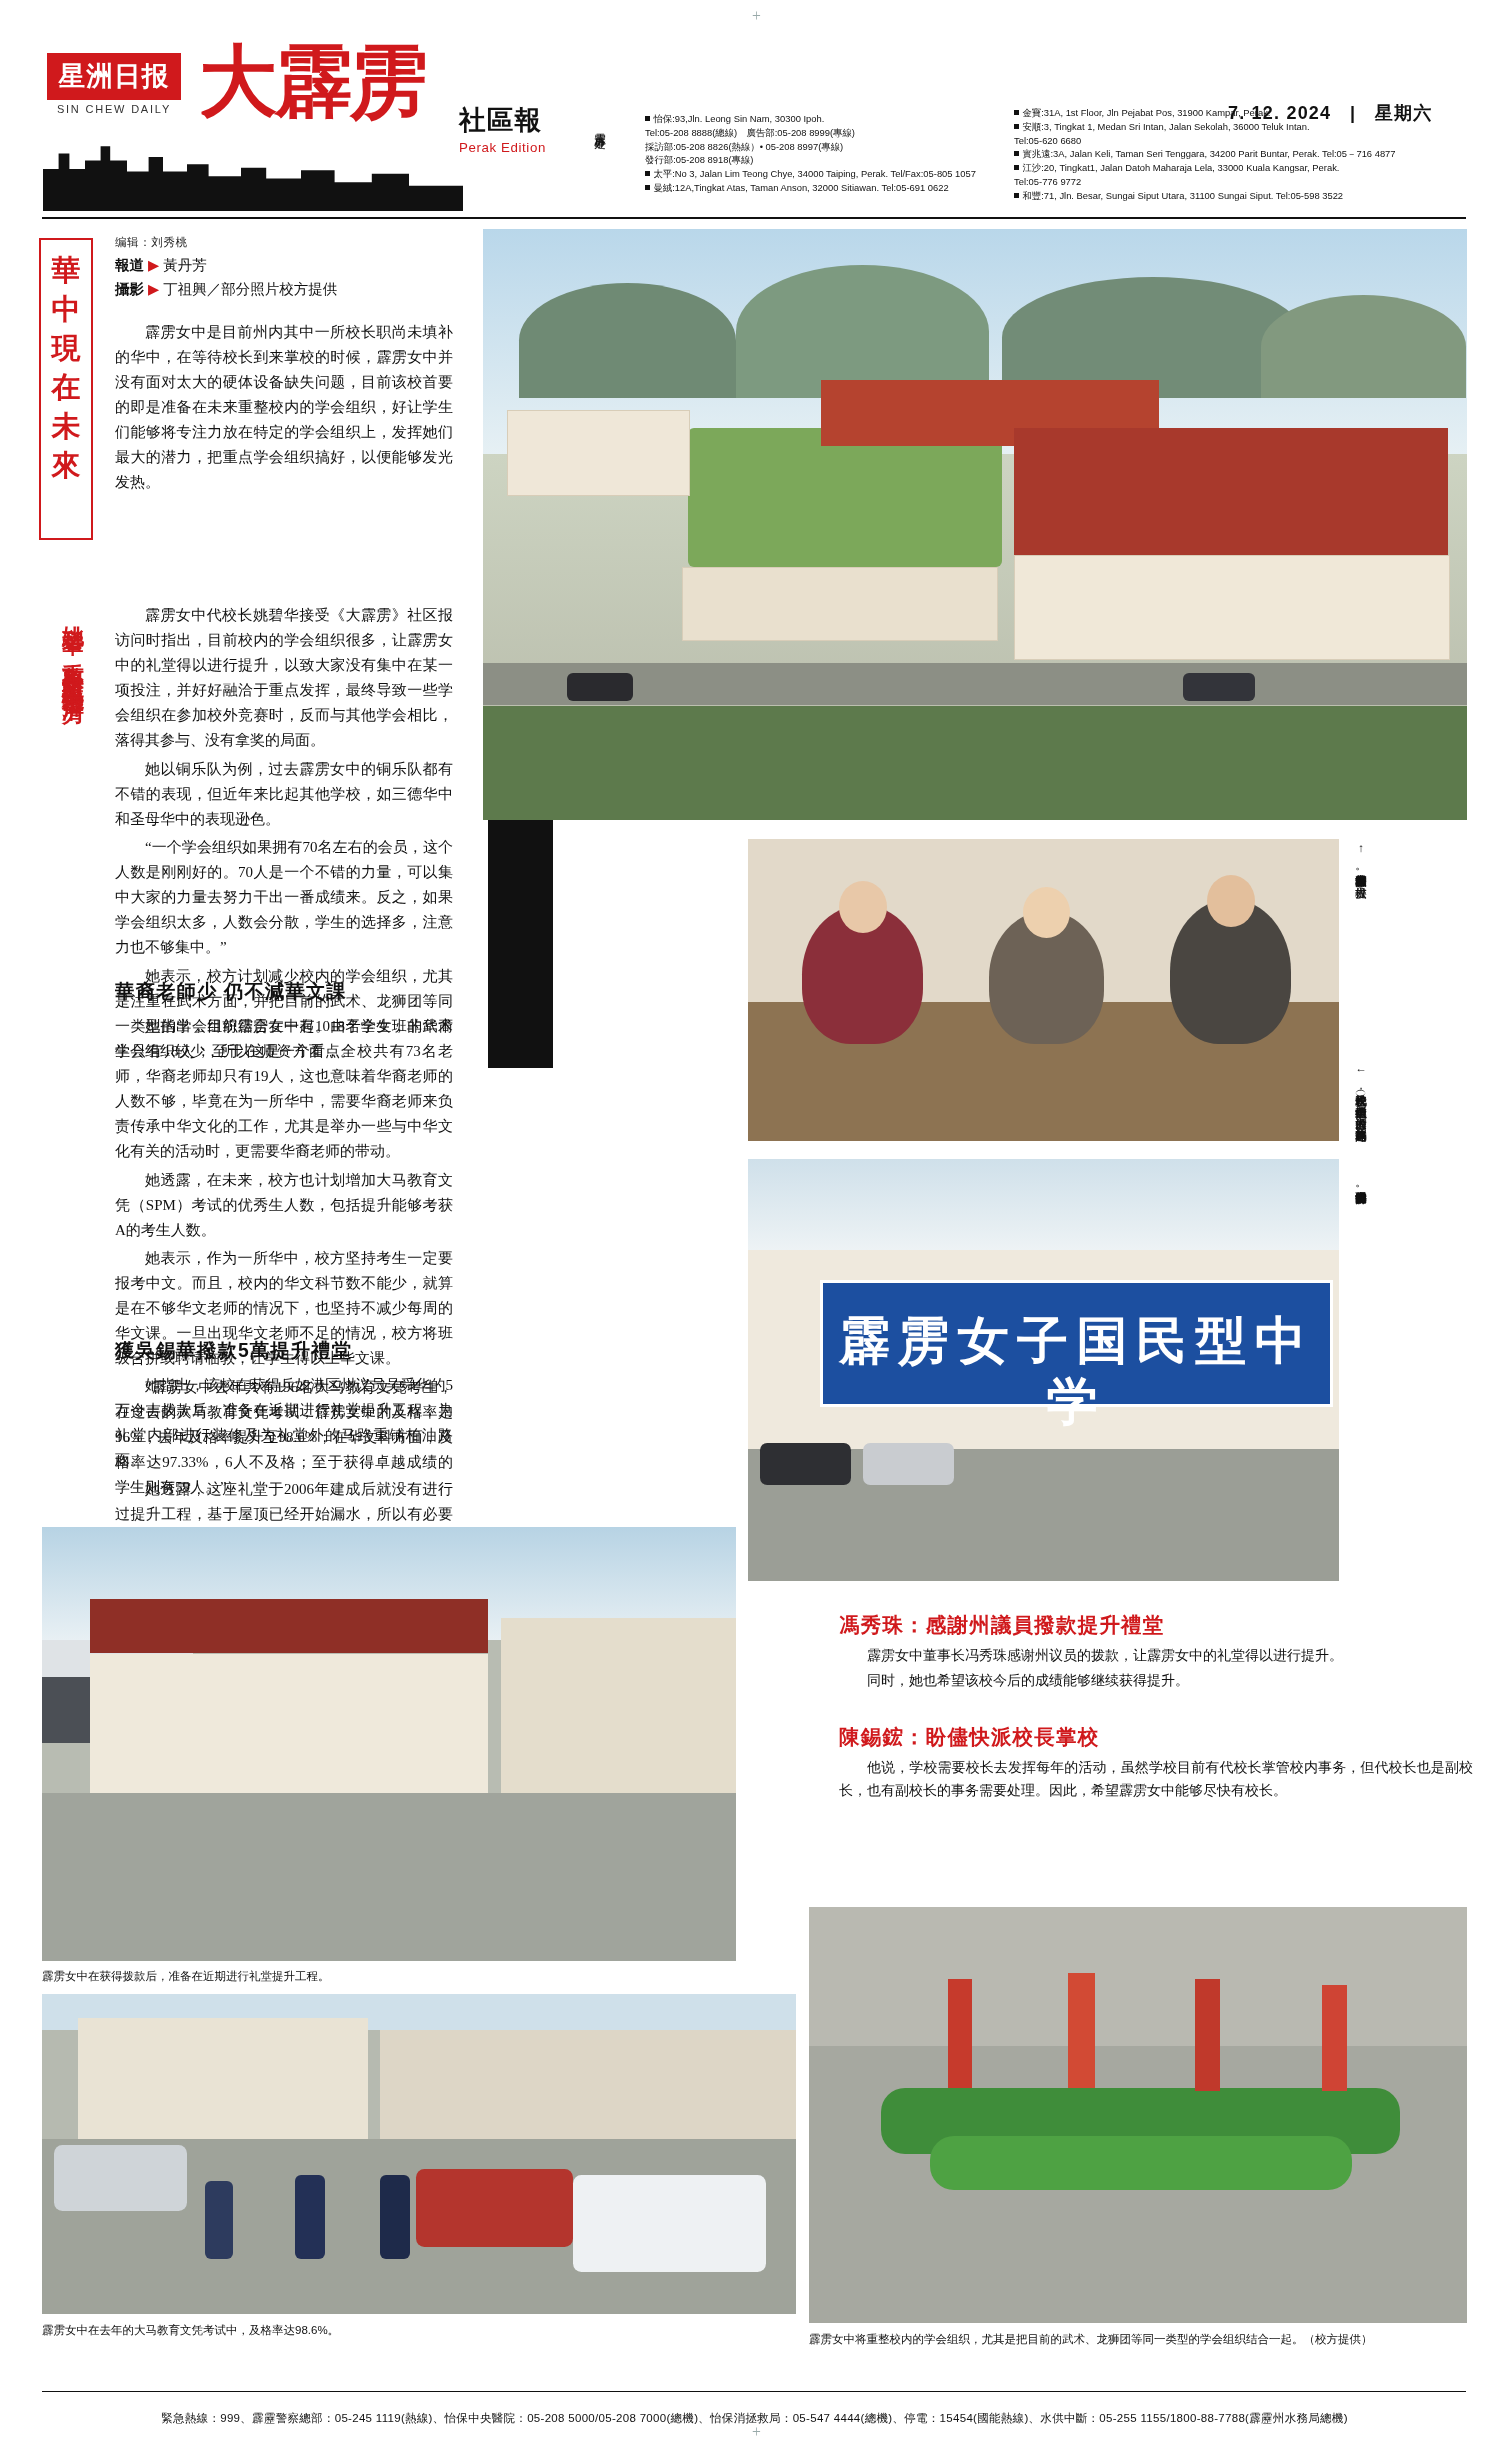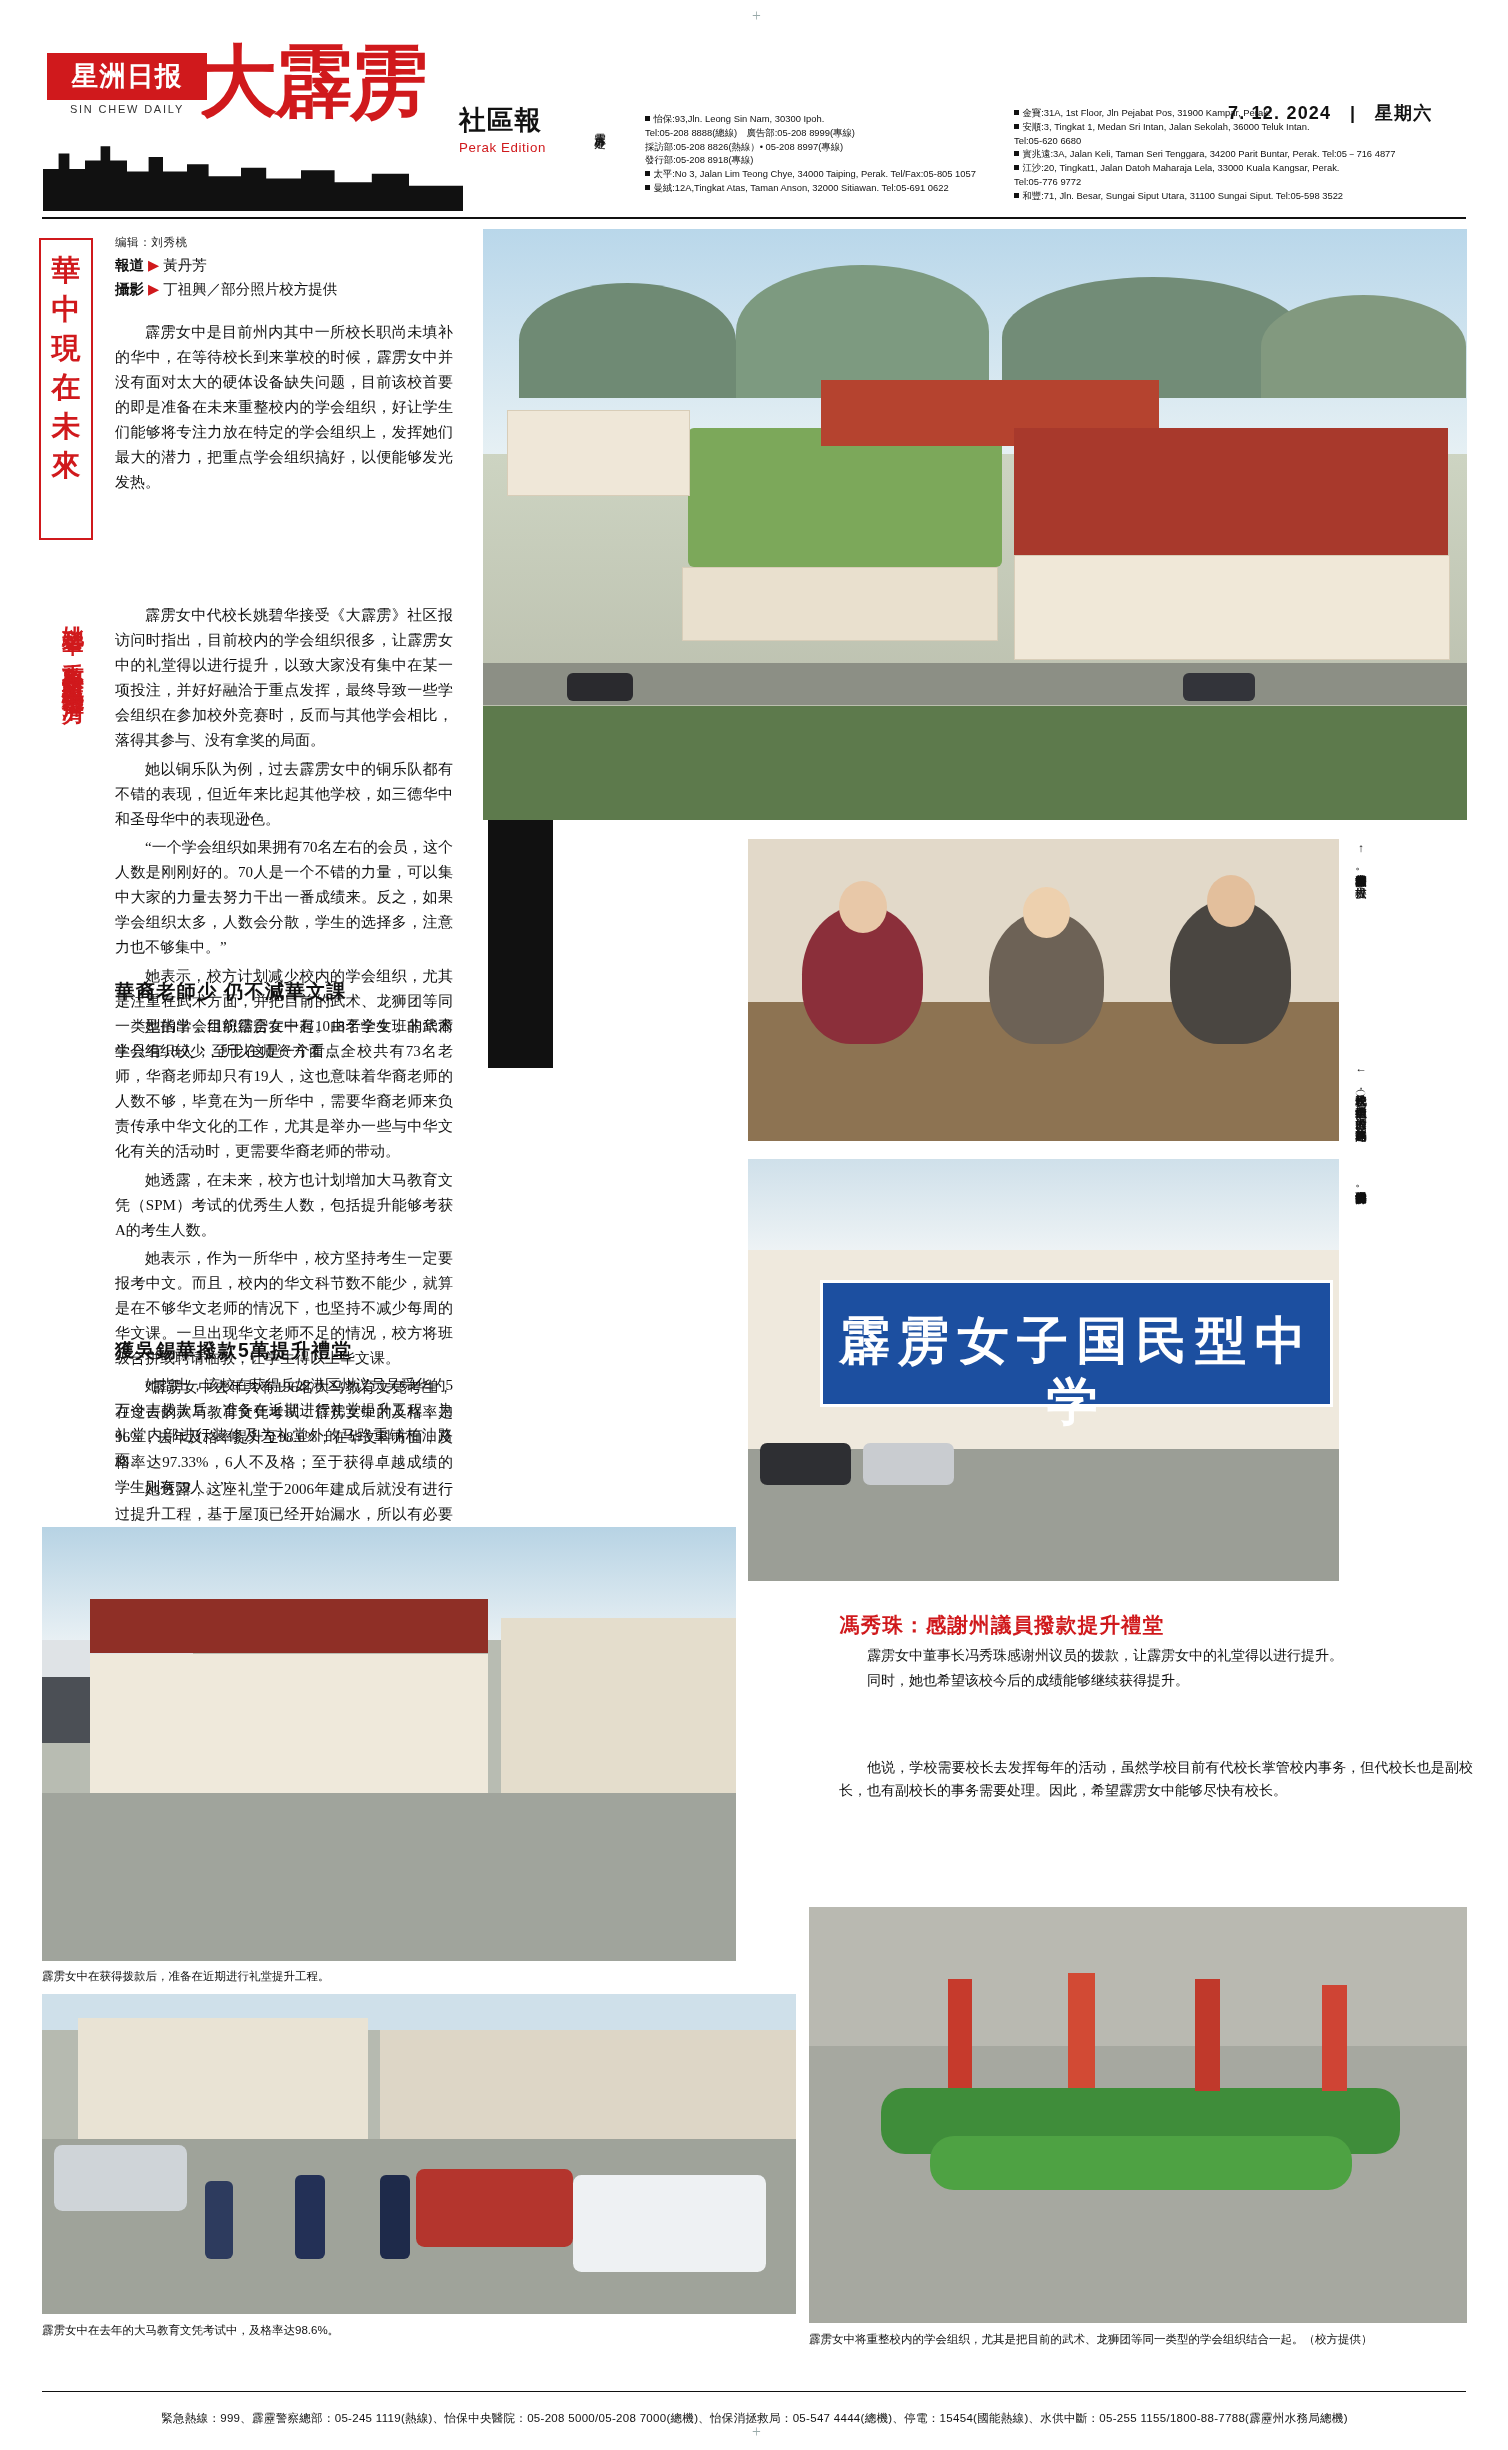--- a/index.html
+++ b/index.html
@@ -14,21 +14,21 @@
     height:2450px;
     background:#fff;
     overflow:hidden;
   }
   .crop-mark{position:absolute;color:#9aa;font-size:15.7px;line-height:1;}
   
   .masthead{
     position:absolute;left:0;top:36px;width:1509px;height:181px;
   }
   .sinchew-logo{
-    position:absolute;left:47px;top:17px;width:160px;
+    position:absolute;left:47px;top:17px;width:134px;
   }
   .sinchew-cn{
     background:#d0191c;color:#fff;font-size:26.6px;font-weight:bold;
     letter-spacing:1.2px;text-align:center;padding:4.8px 0 6px;
     font-family:"Liberation Sans","DejaVu Sans",sans-serif;
   }
   .sinchew-en{
     color:#333;font-size:11px;letter-spacing:1.8px;text-align:center;margin-top:3.6px;
     font-family:"Liberation Sans","DejaVu Sans",sans-serif;
   }
@@ -352,20 +352,21 @@
     <div class="car" style="left:616px;top:284px;width:78px;height:66px;background:#4b4f55;"></div>
   </div>
   <div class="cap" style="left:42px;top:1968px;width:694px;">霹雳女中在获得拨款后，准备在近期进行礼堂提升工程。</div>
 
   <div class="red-subhead" style="left:839px;top:1611px;width:634px;">馮秀珠：感謝州議員撥款提升禮堂</div>
   <div class="right-body" style="left:839px;top:1644px;width:634px;">
     <p>霹雳女中董事长冯秀珠感谢州议员的拨款，让霹雳女中的礼堂得以进行提升。</p>
     <p>同时，她也希望该校今后的成绩能够继续获得提升。</p>
   </div>
 
+  <div class="red-subhead" style="left:839px;top:1723px;width:634px;">陳錫鋐：盼儘快派校長掌校</div>
   <div class="right-body" style="left:839px;top:1756px;width:634px;">
     <p>他说，学校需要校长去发挥每年的活动，虽然学校目前有代校长掌管校内事务，但代校长也是副校长，也有副校长的事务需要处理。因此，希望霹雳女中能够尽快有校长。</p>
   </div>
 
   <div class="photo p5" style="left:42px;top:1994px;width:754px;height:320px;background:#b6bab0;">
     <div style="position:absolute;left:0;top:0;width:754px;height:36px;background:#cfe0ea;"></div>
     <div style="position:absolute;left:36px;top:24px;width:290px;height:121px;background:#e9e3d4;"></div>
     <div style="position:absolute;left:338px;top:36px;width:416px;height:109px;background:#ddd6c6;"></div>
     <div style="position:absolute;left:0;top:145px;width:754px;height:175px;background:#9fa39a;"></div>
     <div class="car" style="left:12px;top:151px;width:133px;height:66px;background:#cfd4d8;"></div>

